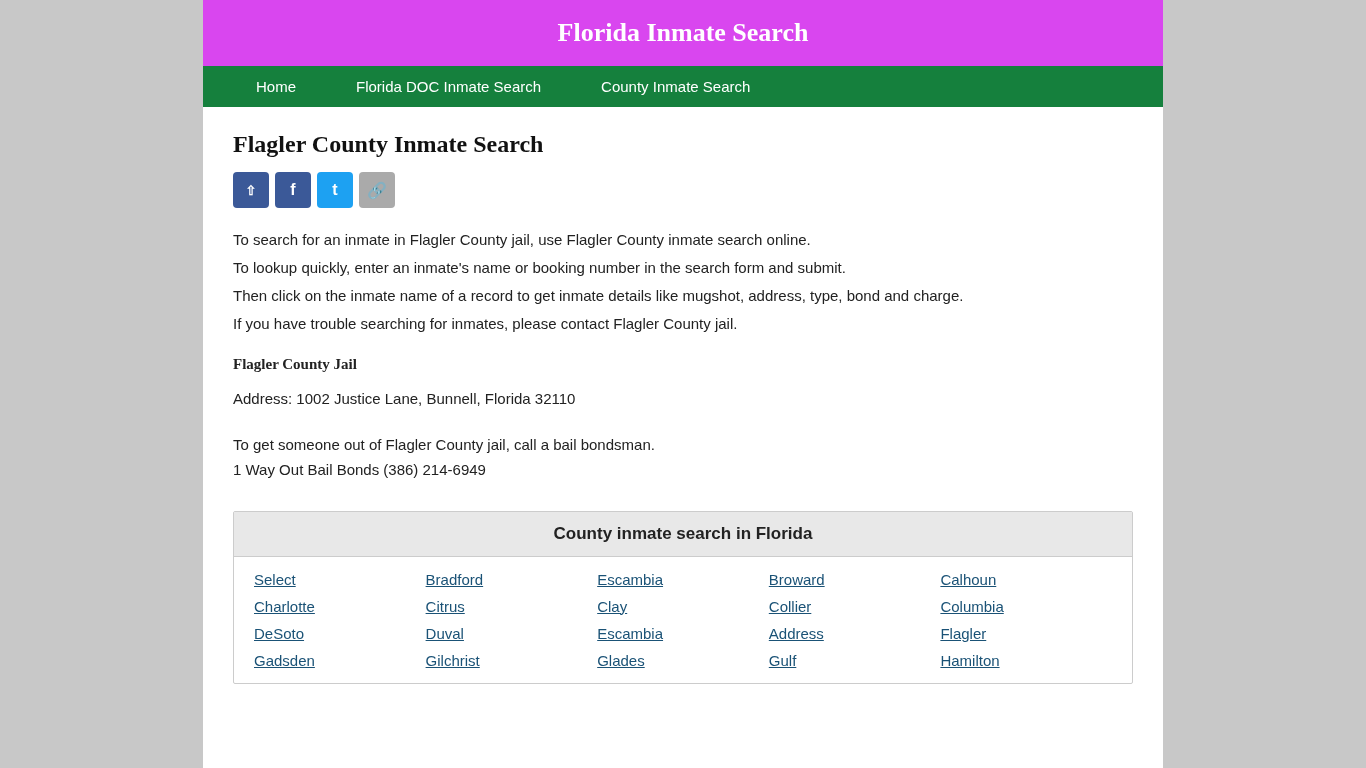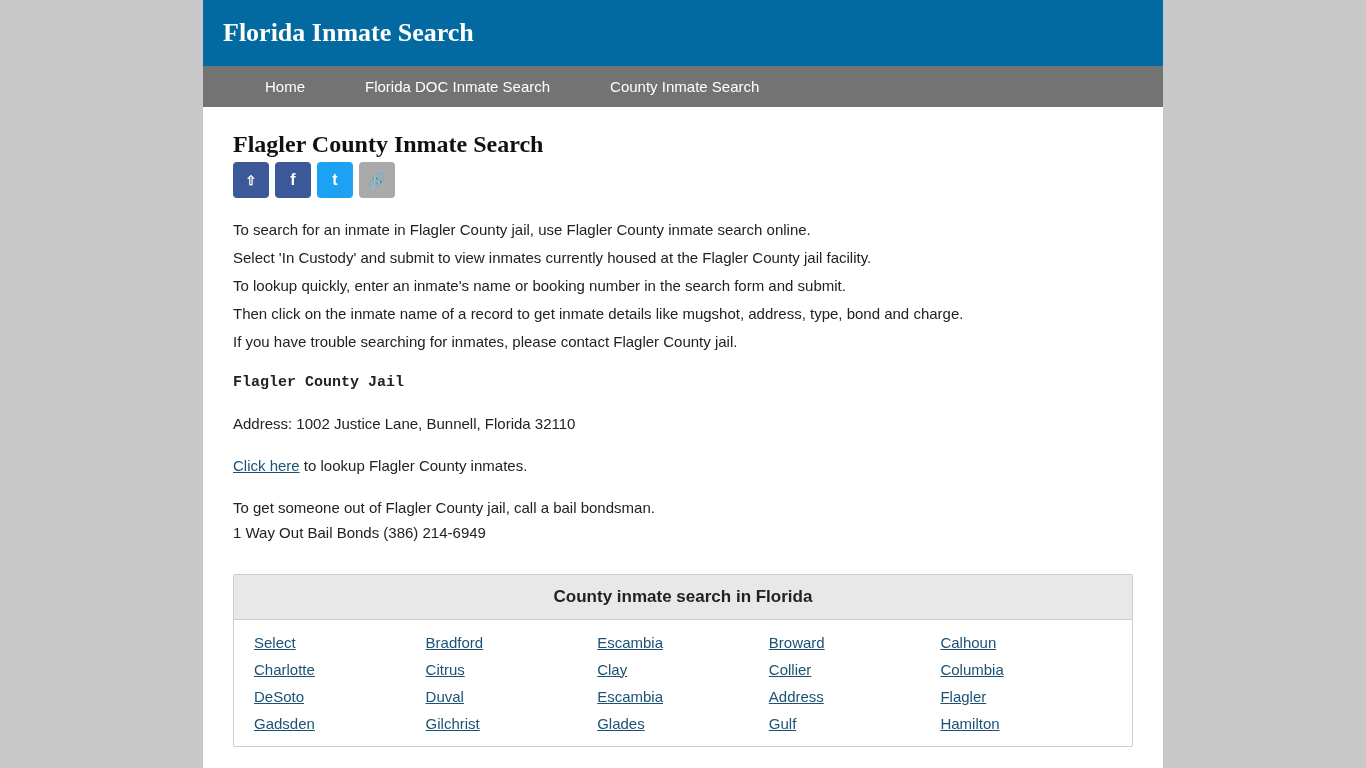--- a/index.html
+++ b/index.html
@@ -10,54 +10,54 @@
       color: #222;
     }
     #wrapper {
       max-width: 960px;
       margin: 0 auto;
       background: #fff;
       min-height: 768px;
     }
     
     #site-header {
-      background-color: #0369a1;
+      background-color: #d946ef;
       padding: 18px 20px;
-      text-align: left;
+      text-align: center;
     }
     #site-title {
       color: #fff;
       font-size: 26px;
       font-weight: bold;
       font-family: Georgia, serif;
     }
     
     #main-nav {
-      background-color: #737373;
+      background-color: #15803d;
       display: flex;
       align-items: center;
-      padding: 0 32px;
+      padding: 0 23px;
     }
     .nav-item {
       color: #fff;
       font-size: 15px;
       padding: 12px 30px;
       cursor: pointer;
       font-family: Arial, sans-serif;
       text-decoration: none;
       display: inline-block;
     }
     
     #content {
       padding: 24px 30px;
     }
     #page-heading {
       font-size: 24px;
       font-weight: bold;
-      margin-bottom: 4px;
+      margin-bottom: 14px;
       color: #111;
     }
     
     .social-buttons {
       display: flex;
       gap: 6px;
       margin-bottom: 20px;
     }
     .social-btn {
       display: inline-flex;
@@ -83,22 +83,22 @@
       line-height: 1.6;
       font-family: Arial, sans-serif;
       font-size: 15px;
     }
     .section-gap {
       margin-top: 20px;
     }
     .bold-heading {
       font-weight: bold;
       font-size: 15px;
-      font-family: Liberation Mono, monospace;
-      margin-bottom: 20px;
+      font-family: Liberation Serif, serif;
+      margin-bottom: 13px;
     }
     .info-line {
       font-family: Arial, sans-serif;
       font-size: 15px;
       line-height: 1.7;
     }
     .link-text {
       color: #1a5276;
       text-decoration: underline;
       cursor: pointer;
@@ -160,34 +160,30 @@
 
     <div class="social-buttons">
       <button class="social-btn share">⇧</button>
       <button class="social-btn facebook">f</button>
       <button class="social-btn twitter">t</button>
       <button class="social-btn link">🔗</button>
     </div>
 
     <div>
       <p class="desc-para">To search for an inmate in Flagler County jail, use Flagler County inmate search online.</p>
-      <p class="desc-para">Select 'In Custody' and submit to view inmates currently housed at the Flagler County jail facility.</p>
       <p class="desc-para">To lookup quickly, enter an inmate's name or booking number in the search form and submit.</p>
       <p class="desc-para">Then click on the inmate name of a record to get inmate details like mugshot, address, type, bond and charge.</p>
       <p class="desc-para">If you have trouble searching for inmates, please contact Flagler County jail.</p>
     </div>
 
     <div class="section-gap">
       <p class="bold-heading">Flagler County Jail</p>
       <p class="info-line">Address: 1002 Justice Lane, Bunnell, Florida 32110</p>
     </div>
 
-    <div class="section-gap">
-      <span class="link-text">Click here</span><span class="inline-text"> to lookup Flagler County inmates.</span>
-    </div>
 
     <div class="section-gap">
       <p class="info-line">To get someone out of Flagler County jail, call a bail bondsman.</p>
       <p class="info-line">1 Way Out Bail Bonds (386) 214-6949</p>
     </div>
 
     <div id="county-section">
       <div id="county-section-title">County inmate search in Florida</div>
       <div class="county-grid">
 

